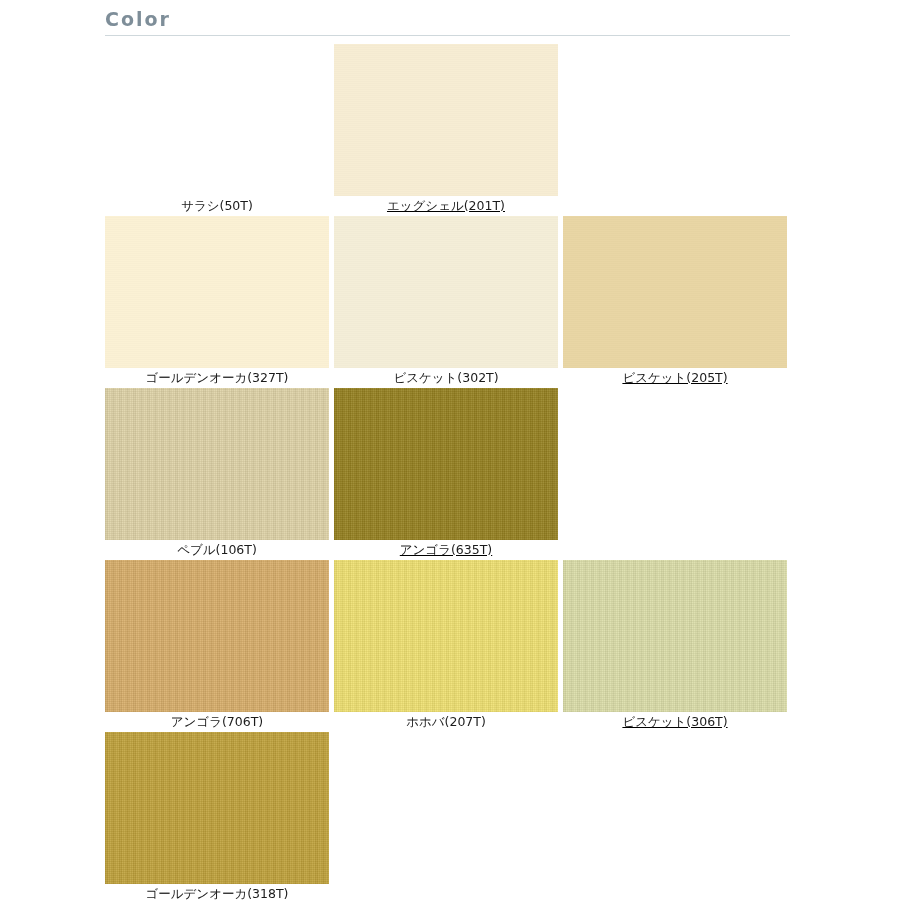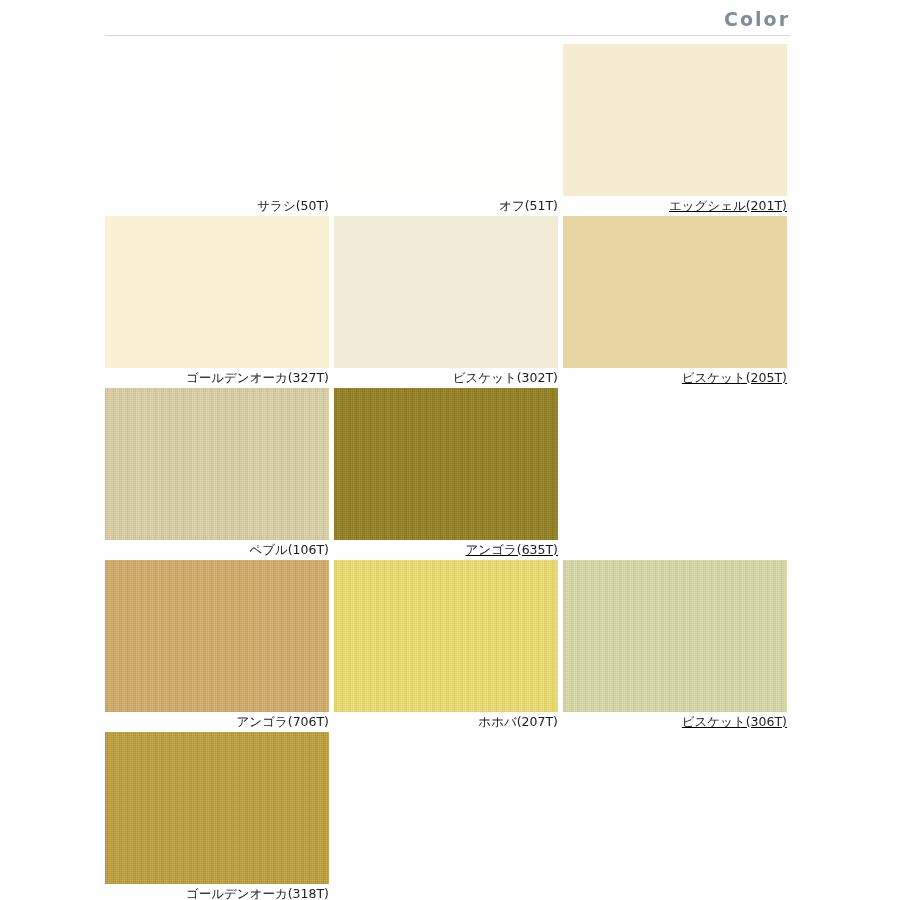--- a/index.html
+++ b/index.html
@@ -77,48 +77,44 @@
     position: absolute;
     inset: 0;
     background-image:
       repeating-linear-gradient(0deg, rgba(0,0,0,0.012) 0px, rgba(0,0,0,0.012) 1px, rgba(255,255,255,0.012) 1px, rgba(255,255,255,0.012) 2px);
     pointer-events: none;
   }
   .swatch-chip.blank::before { content: none; }
 
   .swatch-label {
     width: 224px;
-    text-align: right;
+    text-align: center;
     font-size: 12.5px;
     color: #1b1b1b;
     line-height: 20px;
     height: 20px;
     white-space: nowrap;
     font-family: "DejaVu Sans", "Liberation Sans", sans-serif;
   }
 
   .spacer-cell .swatch-chip,
   .spacer-cell .swatch-label { visibility: hidden; }
 </style>
 </head>
 <body>
 
 <div class="page-header" style="border-bottom-color: rgb(207, 216, 220);">
-  <div class="page-title" style="color: rgb(126, 142, 153); text-align: right;">Color</div>
+  <div class="page-title" style="color: rgb(126, 142, 153);">Color</div>
 </div>
 
 <div class="swatch-grid">
     <div class="swatch-row">
       <div class="swatch-cell">
         <div class="swatch-chip blank" style="background: rgb(255, 255, 255);"></div>
         <div class="swatch-label">サラシ(50T)</div>
-      </div>
-      <div class="swatch-cell">
-        <div class="swatch-chip blank" style="background: rgb(255, 255, 253);"></div>
-        <div class="swatch-label">オフ(51T)</div>
       </div>
       <div class="swatch-cell">
         <div class="swatch-chip smooth" style="background: rgb(247, 237, 211);"></div>
         <div class="swatch-label">エッグシェル(201T)</div>
       </div>
     </div>
     <div class="swatch-row">
       <div class="swatch-cell">
         <div class="swatch-chip smooth" style="background: rgb(251, 241, 212);"></div>
         <div class="swatch-label">ゴールデンオーカ(327T)</div>

